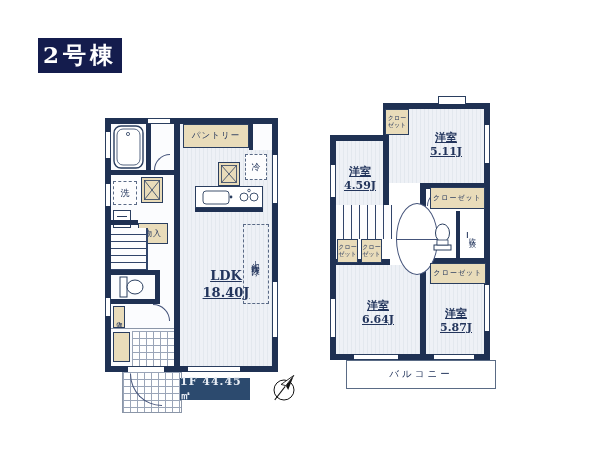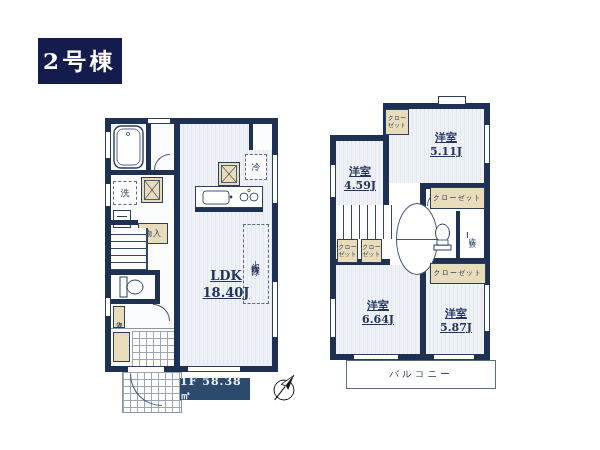--- a/index.html
+++ b/index.html
@@ -2,21 +2,21 @@
 <html><head>
 <meta charset="utf-8">
 <style>
   html,body { margin:0; padding:0; background:#fff; }
   .canvas { position:relative; width:600px; height:450px; background:#ffffff;
             font-family:"DejaVu Serif", serif; overflow:hidden; color:#23355c; }
 
   .abs  { position:absolute; }
   .wall { position:absolute; background:#1f3153; }
 
-  .titlebox { position:absolute; left:38px; top:38px; width:84px; height:46px;
+  .titlebox { position:absolute; left:38px; top:38px; width:84px; height:35px;
               background:#141c4d; color:#ffffff; display:flex; align-items:center;
               justify-content:center; font-size:23px; font-weight:700; letter-spacing:4px; }
 
   .floorstripe { position:absolute;
     background:repeating-linear-gradient(90deg,#eef1f6 0 3px,#e3e8ee 3px 4px); }
   .whitefloor { position:absolute; background:#fbfcfe; }
 
   .beige { position:absolute; background:#e9dcba; border:1px solid #2a3e5f;
            box-sizing:border-box; display:flex; align-items:center; justify-content:center;
            text-align:center; white-space:pre-line; line-height:1.15; color:#23355c; }
@@ -119,20 +119,23 @@
     <div class="wall" style="left:0;top:175px;width:49px;height:5px;"></div>
     <div class="arc-tr" style="left:42px;top:180px;width:17px;height:17px;"></div>
 
     <div class="beige vtext" style="left:2px;top:182px;width:12px;height:22px;font-size:6px;">
       <span>物入</span>
     </div>
     <div class="hairline" style="left:0;top:204px;width:63px;height:1px;"></div>
     <div class="beige" style="left:2px;top:208px;width:17px;height:30px;"></div>
     <div class="gridtile" style="left:21px;top:207px;width:42px;height:35px;"></div>
 
+    <div class="beige" style="left:72px;top:0;width:66px;height:24px;font-size:8.5px;letter-spacing:1px;">
+      <span>パントリー</span>
+    </div>
     <div class="wall" style="left:138px;top:0;width:4px;height:26px;"></div>
     <div class="whitefloor" style="left:142px;top:0;width:19px;height:26px;"></div>
     <div class="dashedbox" style="left:134px;top:30px;width:22px;height:26px;font-size:9px;">
       <span>冷</span>
     </div>
     <div class="abs" style="left:107px;top:38px;">
       <svg width="22" height="24" viewBox="0 0 22 24">
         <rect x="0.5" y="0.5" width="21" height="23" fill="#e9dcba" stroke="#2a3e5f"></rect>
         <rect x="3.5" y="3.5" width="15" height="17" fill="none" stroke="#2a3e5f" stroke-width="0.8"></rect>
         <line x1="3.5" y1="3.5" x2="18.5" y2="20.5" stroke="#2a3e5f" stroke-width="0.8"></line>
@@ -168,21 +171,21 @@
   <div class="win-h" style="left:148px;top:118px;width:22px;height:6px;"></div>
   <div class="win-v" style="left:272px;top:155px;width:6px;height:48px;"></div>
   <div class="win-v" style="left:272px;top:282px;width:6px;height:55px;"></div>
   <div class="win-h" style="left:188px;top:366px;width:52px;height:6px;"></div>
   <div class="opening" style="left:128px;top:366px;width:36px;height:6px;border-top:1px solid #2a3e5f;"></div>
 
   <div class="gridtile" style="left:122px;top:372px;width:60px;height:41px;border:1px solid #8b96a8;border-top:none;"></div>
   <div class="arc-bl" style="left:130px;top:374px;width:32px;height:32px;"></div>
 
   <div class="arealabel" style="left:180px;top:378px;width:70px;height:22px;font-size:11px;">
-    <span>1F 58.38㎡</span>
+    <span>1F 44.45㎡</span>
   </div>
   <div class="abs" style="left:266px;top:370px;">
     <svg width="36" height="36" viewBox="0 0 36 36">
       <circle cx="18" cy="20" r="10" fill="none" stroke="#111" stroke-width="1"></circle>
       <g transform="rotate(38 18 18)">
         <line x1="18" y1="16" x2="18" y2="33" stroke="#111" stroke-width="1"></line>
         <polygon points="18,2 22.5,17 18,15" fill="#111"></polygon>
         <polygon points="18,2 13.5,17 18,15" fill="#fff" stroke="#111" stroke-width="0.8"></polygon>
       </g>
     </svg>

